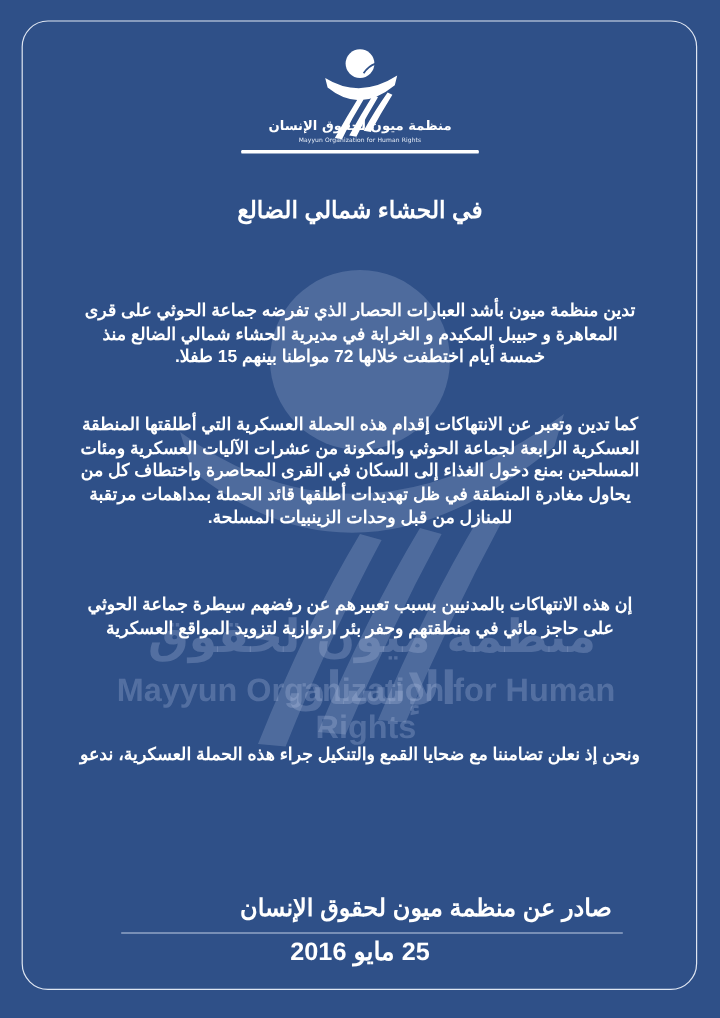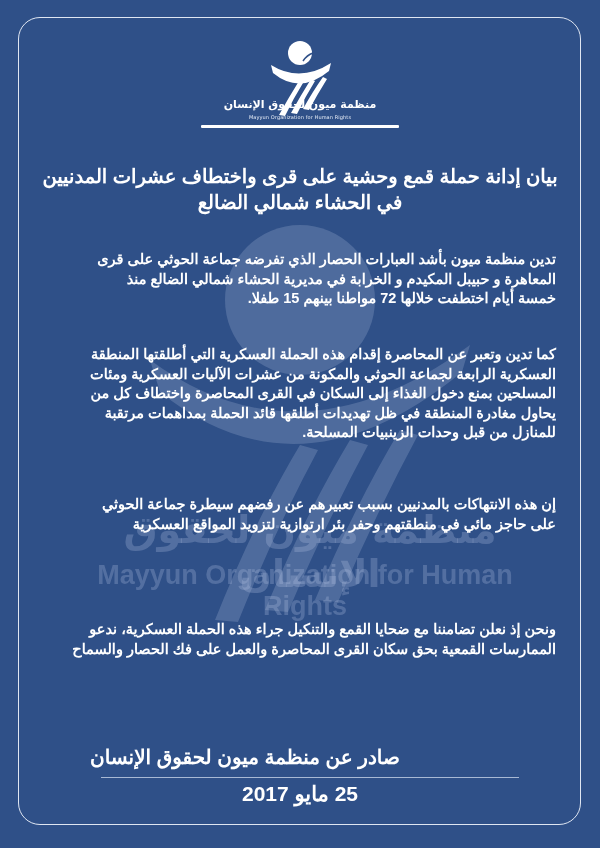--- a/index.html
+++ b/index.html
@@ -36,30 +36,30 @@
     position: absolute; left: 60px; top: 560px; width: 490px; text-align: center;
     font-family: "Liberation Sans", sans-serif;
     font-size: 27px; font-weight: bold; color: rgba(180,195,225,0.28);
   }
   .title {
     position: absolute; left: 30px; top: 163px; width: 540px; text-align: center;
     direction: rtl; font-family: "Liberation Sans", sans-serif;
     font-size: 19.5px; font-weight: bold; line-height: 26px;
   }
   .para {
-    position: absolute; left: 44px; width: 512px; 
+    position: absolute; left: 44px; width: 512px; text-align: center;
     direction: rtl; font-family: "Liberation Sans", sans-serif;
     font-size: 14.5px; font-weight: bold; line-height: 19.5px;
   }
   .p1 { top: 250px; }
   .p2 { top: 345px; }
   .p3 { top: 495px; }
   .p4 { top: 620px; }
   .sig-org {
-    position: absolute; left: 90px; top: 744px; width: 420px; text-align: left;
+    position: absolute; left: 90px; top: 744px; width: 420px; text-align: right;
     direction: rtl; font-family: "Liberation Sans", sans-serif;
     font-size: 20px; font-weight: bold; line-height: 26px;
   }
   .sig-line {
     position: absolute; left: 101px; top: 777px; width: 418px; height: 1px;
     background: rgba(220,230,245,0.7);
   }
   .sig-date {
     position: absolute; left: 90px; top: 780px; width: 420px; text-align: center;
     direction: rtl; font-family: "Liberation Sans", sans-serif;
@@ -93,43 +93,41 @@
     <path d="M44 82 Q54 64 64 48 L68 50 Q58 66 50 83 Z"></path>
     <path d="M56 80 Q66 62 76 46 L80 48 Q70 64 62 81 Z"></path>
     <path d="M68 76 Q78 58 88 44 L92 46 Q82 62 74 77 Z"></path>
   </g>
 </svg>
 <div class="logo-ar">منظمة ميون لحقوق الإنسان</div>
 <div class="logo-en">Mayyun Organization for Human Rights</div>
 <div class="logo-divider"></div>
 
 <div class="title">
-  <div>بيان إدانة حملة قمع وحشية على قرى واختطاف عشرات المدنيين</div>
   <div>في الحشاء شمالي الضالع</div>
 </div>
 
 <div class="para p1">
   <div>تدين منظمة ميون بأشد العبارات الحصار الذي تفرضه جماعة الحوثي على قرى</div>
   <div>المعاهرة و حبيبل المكيدم و الخرابة في مديرية الحشاء شمالي الضالع منذ</div>
   <div>خمسة أيام اختطفت خلالها 72 مواطنا بينهم 15 طفلا.</div>
 </div>
 
 <div class="para p2">
-  <div>كما تدين وتعبر عن المحاصرة إقدام هذه الحملة العسكرية التي أطلقتها المنطقة</div>
+  <div>كما تدين وتعبر عن الانتهاكات إقدام هذه الحملة العسكرية التي أطلقتها المنطقة</div>
   <div>العسكرية الرابعة لجماعة الحوثي والمكونة من عشرات الآليات العسكرية ومئات</div>
   <div>المسلحين بمنع دخول الغذاء إلى السكان في القرى المحاصرة واختطاف كل من</div>
   <div>يحاول مغادرة المنطقة في ظل تهديدات أطلقها قائد الحملة بمداهمات مرتقبة</div>
   <div>للمنازل من قبل وحدات الزينبيات المسلحة.</div>
 </div>
 
 <div class="para p3">
   <div>إن هذه الانتهاكات بالمدنيين بسبب تعبيرهم عن رفضهم سيطرة جماعة الحوثي</div>
   <div>على حاجز مائي في منطقتهم وحفر بئر ارتوازية لتزويد المواقع العسكرية</div>
 </div>
 
 <div class="para p4">
   <div>ونحن إذ نعلن تضامننا مع ضحايا القمع والتنكيل جراء هذه الحملة العسكرية، ندعو</div>
-  <div>الممارسات القمعية بحق سكان القرى المحاصرة والعمل على فك الحصار والسماح</div>
 </div>
 
 <div class="sig-org">صادر عن منظمة ميون لحقوق الإنسان</div>
 <div class="sig-line"></div>
-<div class="sig-date">25 مايو 2017</div>
+<div class="sig-date">25 مايو 2016</div>
 
 </body></html>

